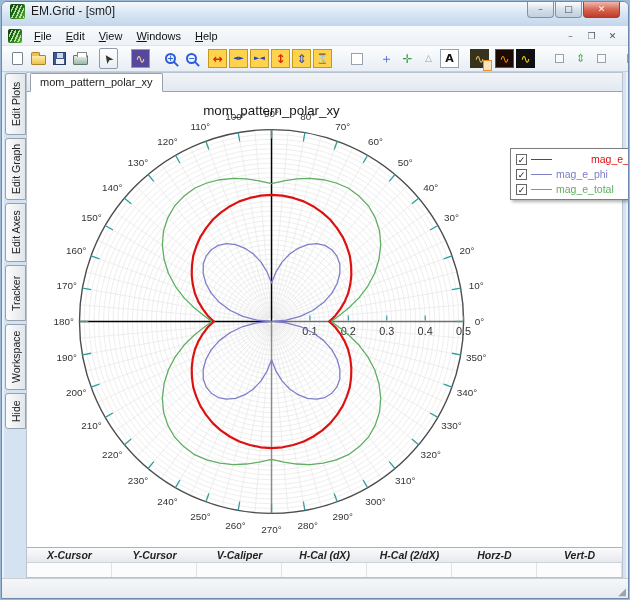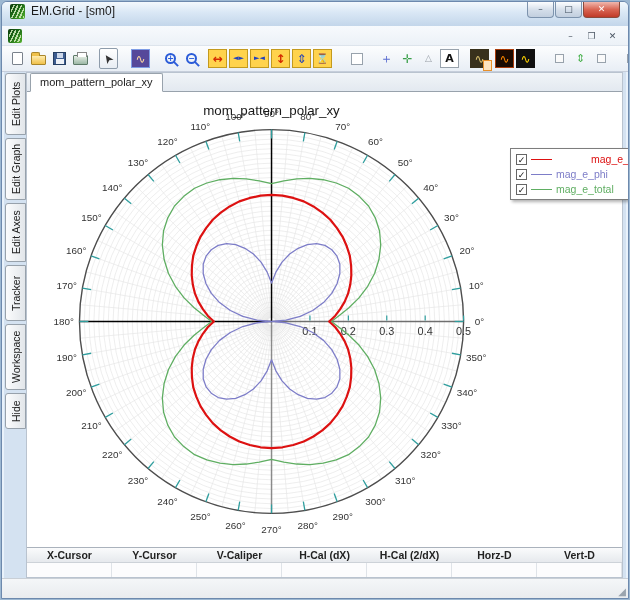--- a/index.html
+++ b/index.html
@@ -72,21 +72,21 @@
   
   .legend{position:absolute;left:483px;top:56px;background:#fff;border:1px solid #7d7d7d;
     box-shadow:2px 2px 3px rgba(0,0,0,.3);padding:4px 7px 4px 5px;display:flex;flex-direction:column;gap:3px;}
   .lrow{display:flex;align-items:center;gap:4px;}
   .lcheck{width:11px;height:11px;border:1px solid #666;background:#fff;font-size:9px;line-height:10px;
     text-align:center;color:#111;font-family:"DejaVu Sans",sans-serif;}
   .lline{width:21px;border-top-style:solid;}
   .llabel{font-size:10.5px;}
   
   .readout{height:30px;border-top:1px solid #aab2bc;display:flex;flex-direction:column;}
-  .readout .hrow{flex:1;display:flex;background:linear-gradient(#fafbfc,#e6e9ed);border-bottom:1px solid #cdd2d8;}
+  .readout .hrow{flex:1;display:flex;background:linear-gradient(#fafbfc,#e6e9ed);border-bottom:1px solid #cdd2d8;font-style:italic;}
   .readout .hcell{flex:1;font-size:10.5px;font-weight:bold;color:#222;text-align:center;line-height:14px;}
   .readout .vrow{flex:1;display:flex;background:#fcfcfd;}
   .readout .vcell{flex:1;border-right:1px solid #dfe3e8;font-size:10px;}
   
   .statusbar{height:20px;background:linear-gradient(#f4f6f8,#e9ecef);border-top:1px solid #c9cfd6;
     display:flex;align-items:center;padding:0 4px;position:relative;}
   .grip{position:absolute;right:2px;bottom:1px;font-size:10px;color:#9aa4ae;font-family:"DejaVu Sans",sans-serif;}
 </style>
 </head>
 <body>
@@ -97,20 +97,27 @@
     <span class="title-text">EM.Grid - [sm0]</span>
     <span class="win-btns" id="win-btns">
         <span class="wbtn">–</span>
         <span class="wbtn">□</span>
         <span class="wbtn close">✕</span>
       </span>
   </div>
 
   <div class="menubar">
     <span class="app-logo mdi-icon"></span>
+    <span id="menu-items" style="display:flex">
+        <span class="menu-item"><u>F</u>ile</span>
+        <span class="menu-item"><u>E</u>dit</span>
+        <span class="menu-item"><u>V</u>iew</span>
+        <span class="menu-item"><u>W</u>indows</span>
+        <span class="menu-item"><u>H</u>elp</span>
+      </span>
     <span class="mdi-btns" id="mdi-btns">
         <span class="mdibtn">–</span>
         <span class="mdibtn">❐</span>
         <span class="mdibtn">✕</span>
       </span>
   </div>
 
   <div class="toolbar" id="toolbar">
       <span class="tb">
         <span class="shape-page"></span>

